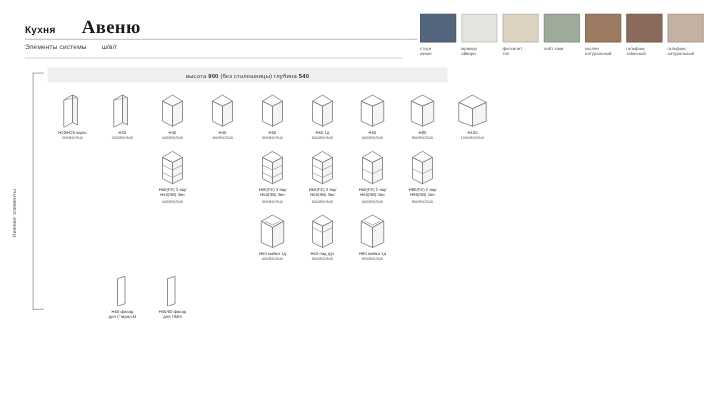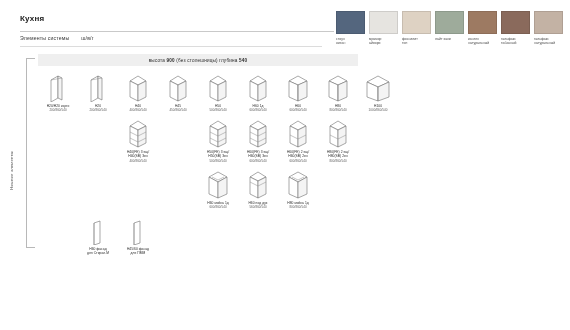--- a/index.html
+++ b/index.html
@@ -110,20 +110,21 @@
   svg { display:block; }
   .ln { fill:#ffffff; stroke:#6f6f6f; stroke-width:.6; }
   .ln2 { fill:#f4f4f4; stroke:#6f6f6f; stroke-width:.6; }
   .lnf { fill:none; stroke:#8a8a8a; stroke-width:.5; }
 </style>
 </head>
 <body>
 
 <div class="hdr-title">
   <span class="kitchen">Кухня</span>
+  <span class="brand">Авеню</span>
 </div>
 <div class="rule-top"></div>
 <div class="rule-swatch"></div>
 
 <div class="sys-line">
   <span>Элементы системы</span>
   <span>ш/в/г</span>
 </div>
 <div class="rule-top2"></div>
 

